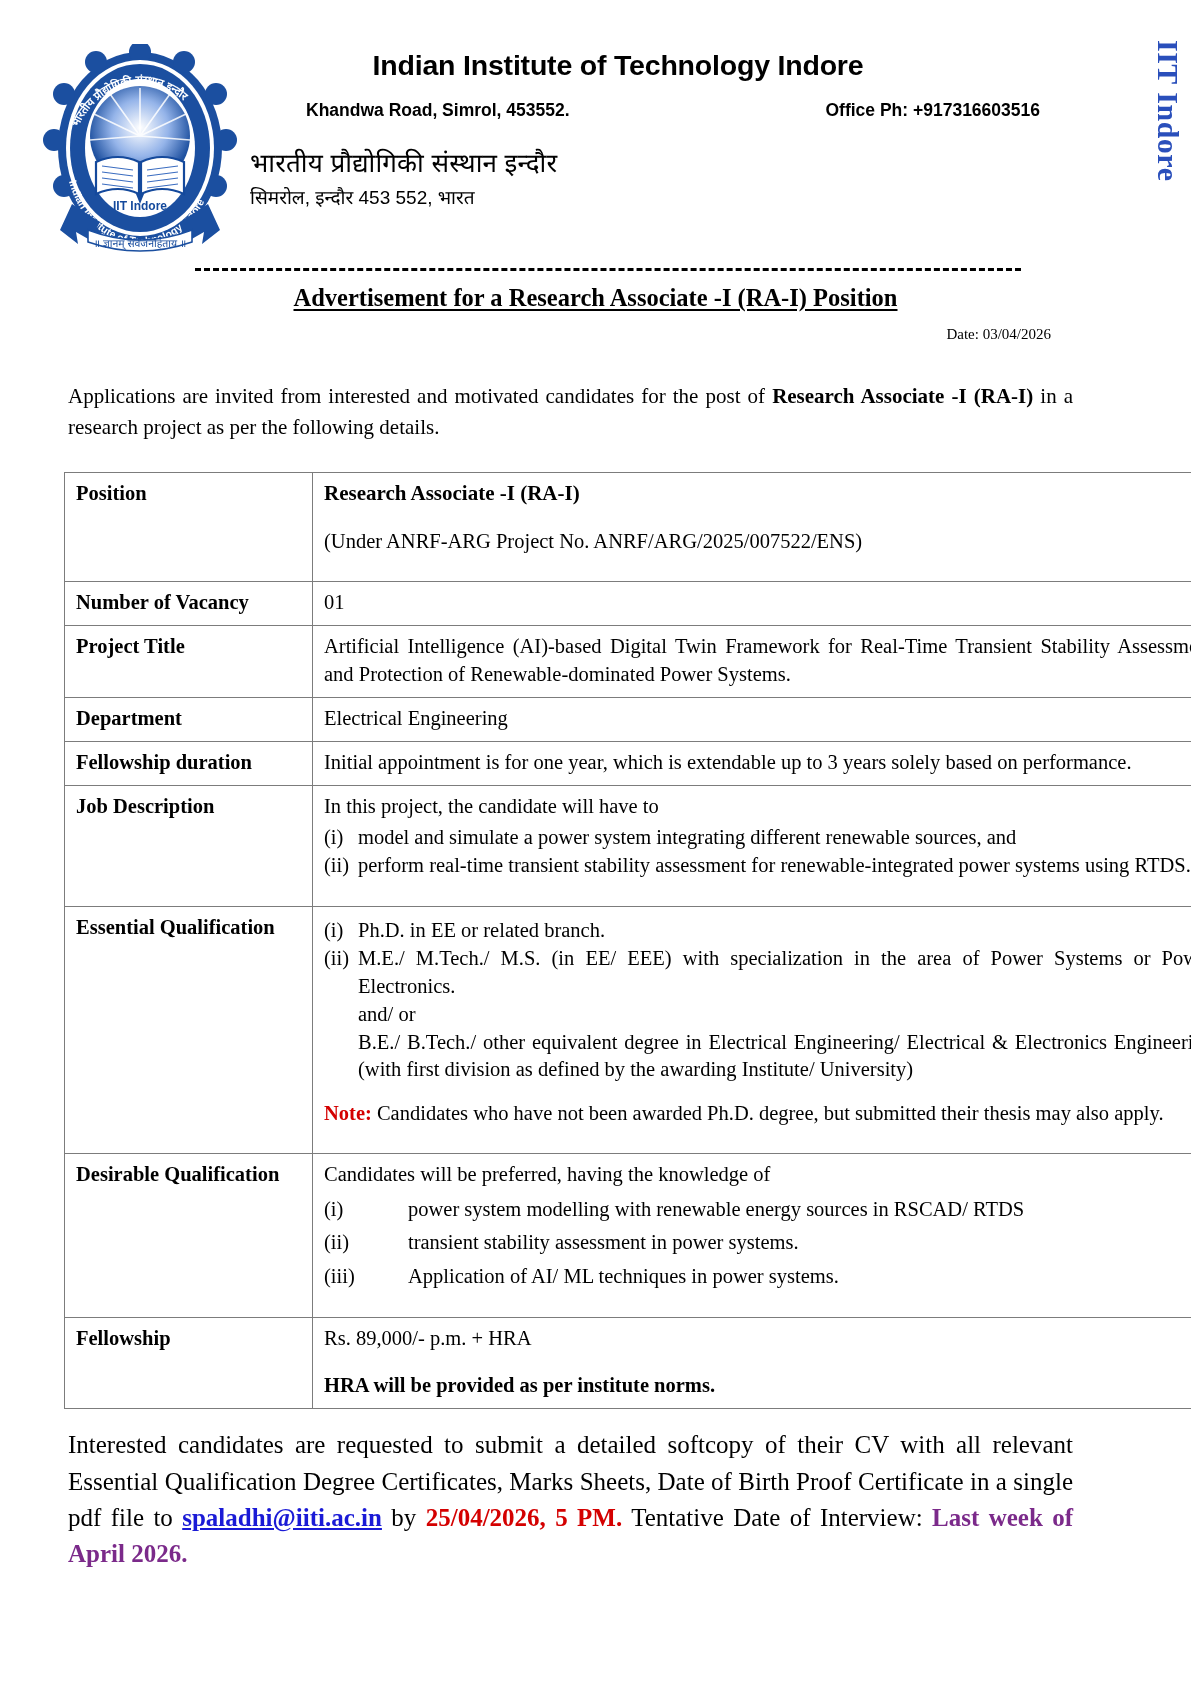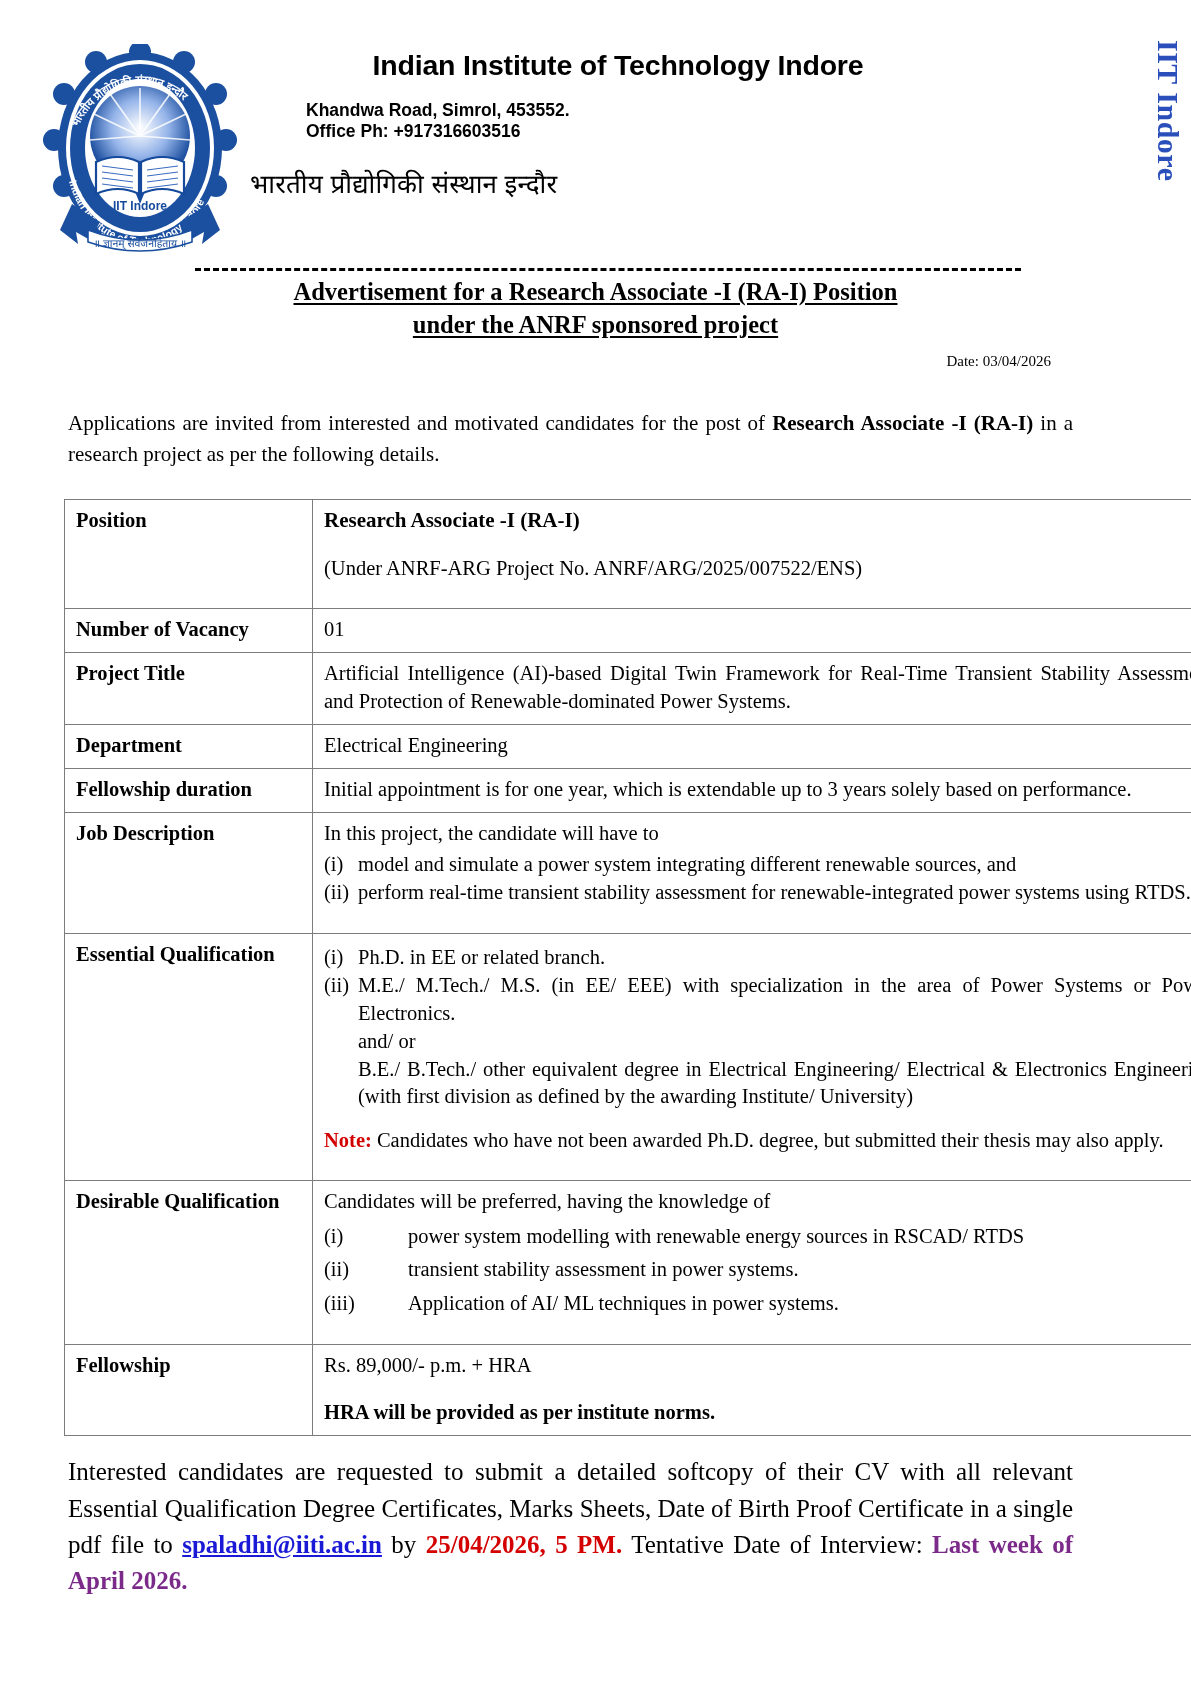--- a/index.html
+++ b/index.html
@@ -49,21 +49,20 @@
   }
   .addr-row {
     display: flex;
     justify-content: space-between;
     align-items: baseline;
     width: 782px;
     margin: 18px 0 0 8px;
     font-family: "Liberation Sans", "DejaVu Sans", sans-serif;
     font-weight: bold;
     font-size: 17.5px;
-    flex-direction: column;
   }
   .addr-left { margin-left: 48px; }
   .addr-right { white-space: nowrap; }
 
   .hindi1 {
     font-family: "Liberation Sans", "DejaVu Sans", sans-serif;
     font-size: 26px;
     margin: 26px 0 0 0;
     line-height: 1.25;
     letter-spacing: 0.2px;
@@ -93,21 +92,21 @@
     margin: 8px auto 0 auto;
     width: 826px;
     margin-left: 195px;
     border-top: 3px dashed #000;
     height: 0;
   }
 
   
   .title-block {
     text-align: center;
-    margin: 4px 0 0 0;
+    margin: 10px 0 0 0;
   }
   .title-line {
     font-weight: bold;
     font-size: 24.5px;
     line-height: 1.35;
     text-decoration: underline;
     text-underline-offset: 3px;
     display: inline-block;
   }
   .date-line {
@@ -271,30 +270,30 @@
       </svg>
     </div>
 
     <div class="head-text">
       <div class="inst-name">Indian Institute of Technology Indore</div>
       <div class="addr-row">
         <span class="addr-left">Khandwa Road, Simrol, 453552.</span>
         <span class="addr-right">Office Ph: +917316603516</span>
       </div>
       <div class="hindi1">भारतीय प्रौद्योगिकी संस्थान इन्दौर</div>
+      <div class="hindi2">सिमरोल, इन्दौर 453 552, भारत</div>
     </div>
 
     <div class="vertical-brand">IIT Indore</div>
   </div>
 
   <div class="dash-rule"></div>
 
   <div class="title-block">
     <div><span class="title-line">Advertisement for a Research Associate -I    (RA-I) Position</span></div>
-    <div><span class="title-line">under the ANRF sponsored project</span></div>
   </div>
   <div class="date-line">Date: 03/04/2026</div>
 
   <div class="intro">
     <span>Applications are invited from interested and motivated candidates for the post of </span><b>Research Associate -I (RA-I)</b><span> in a research project as per the following details.</span>
   </div>
 
   <table class="detail">
     <tbody>
       <tr>

